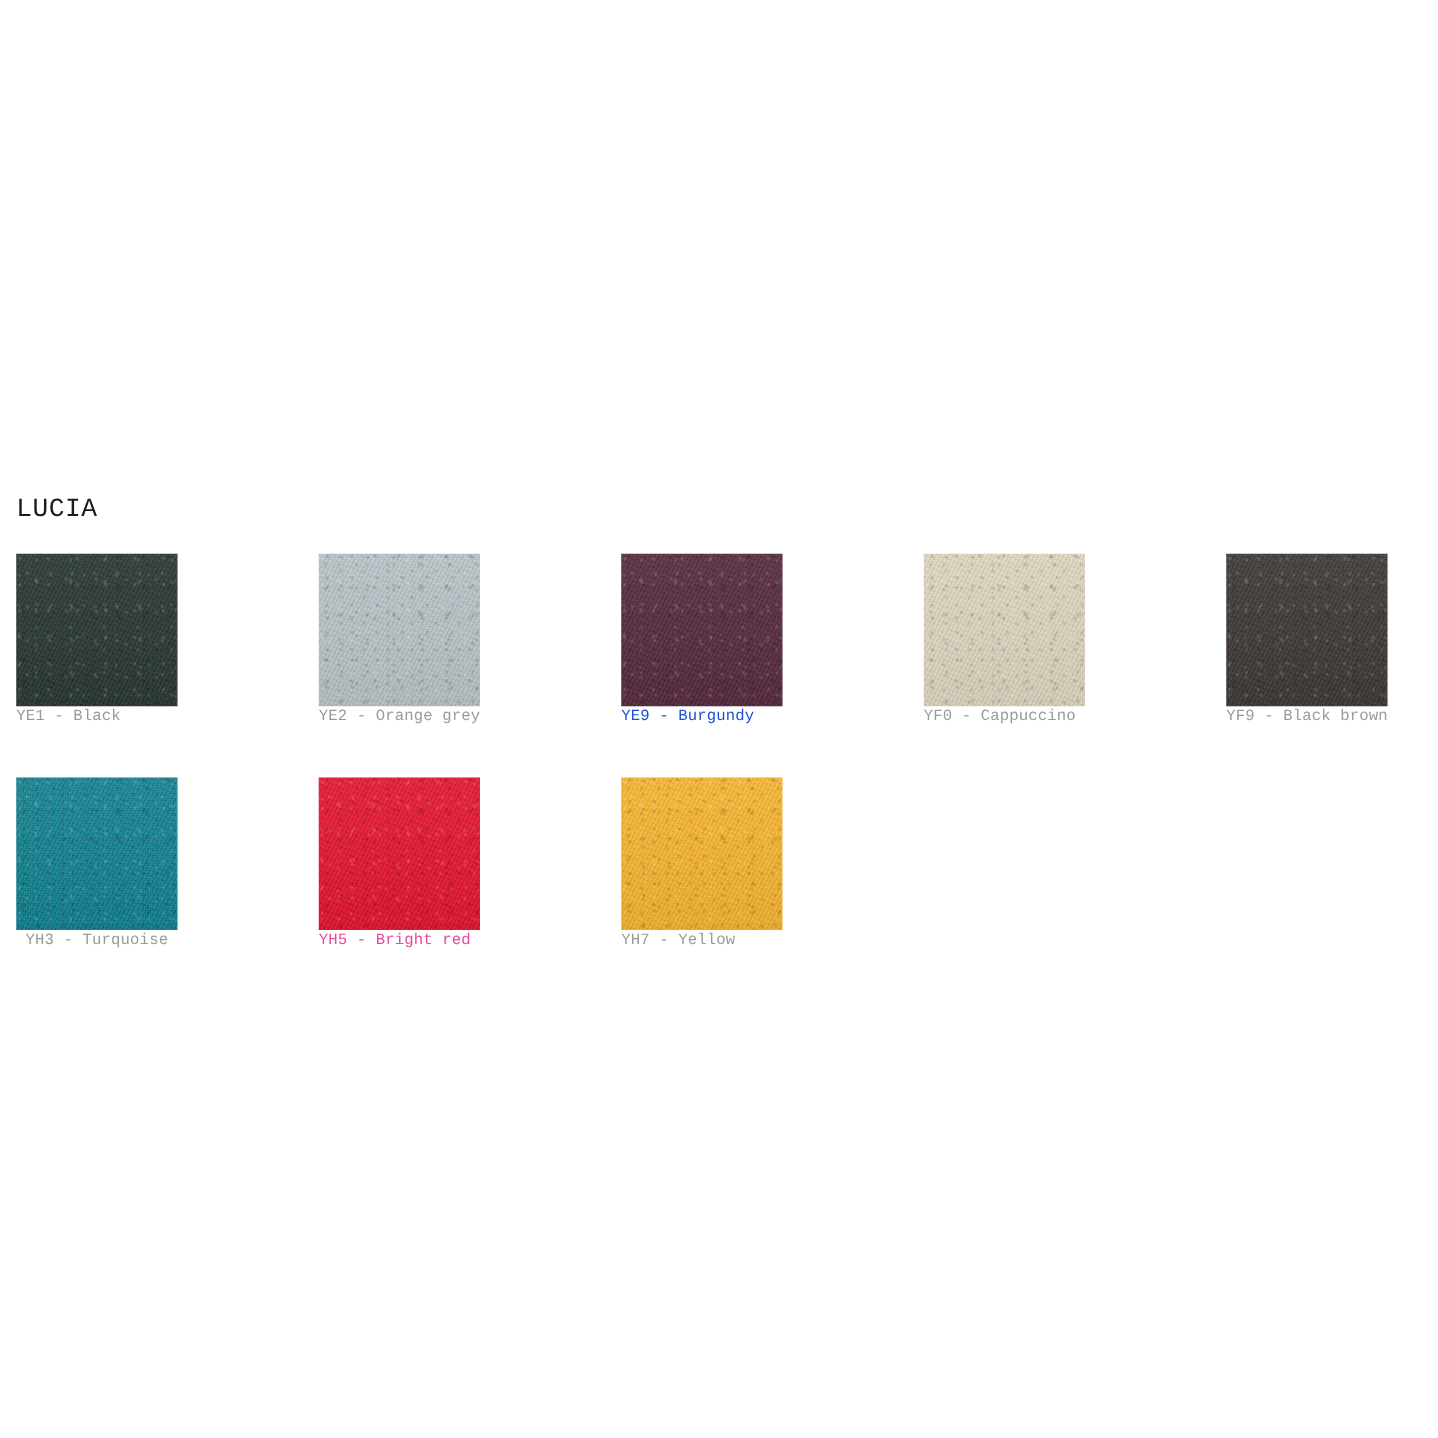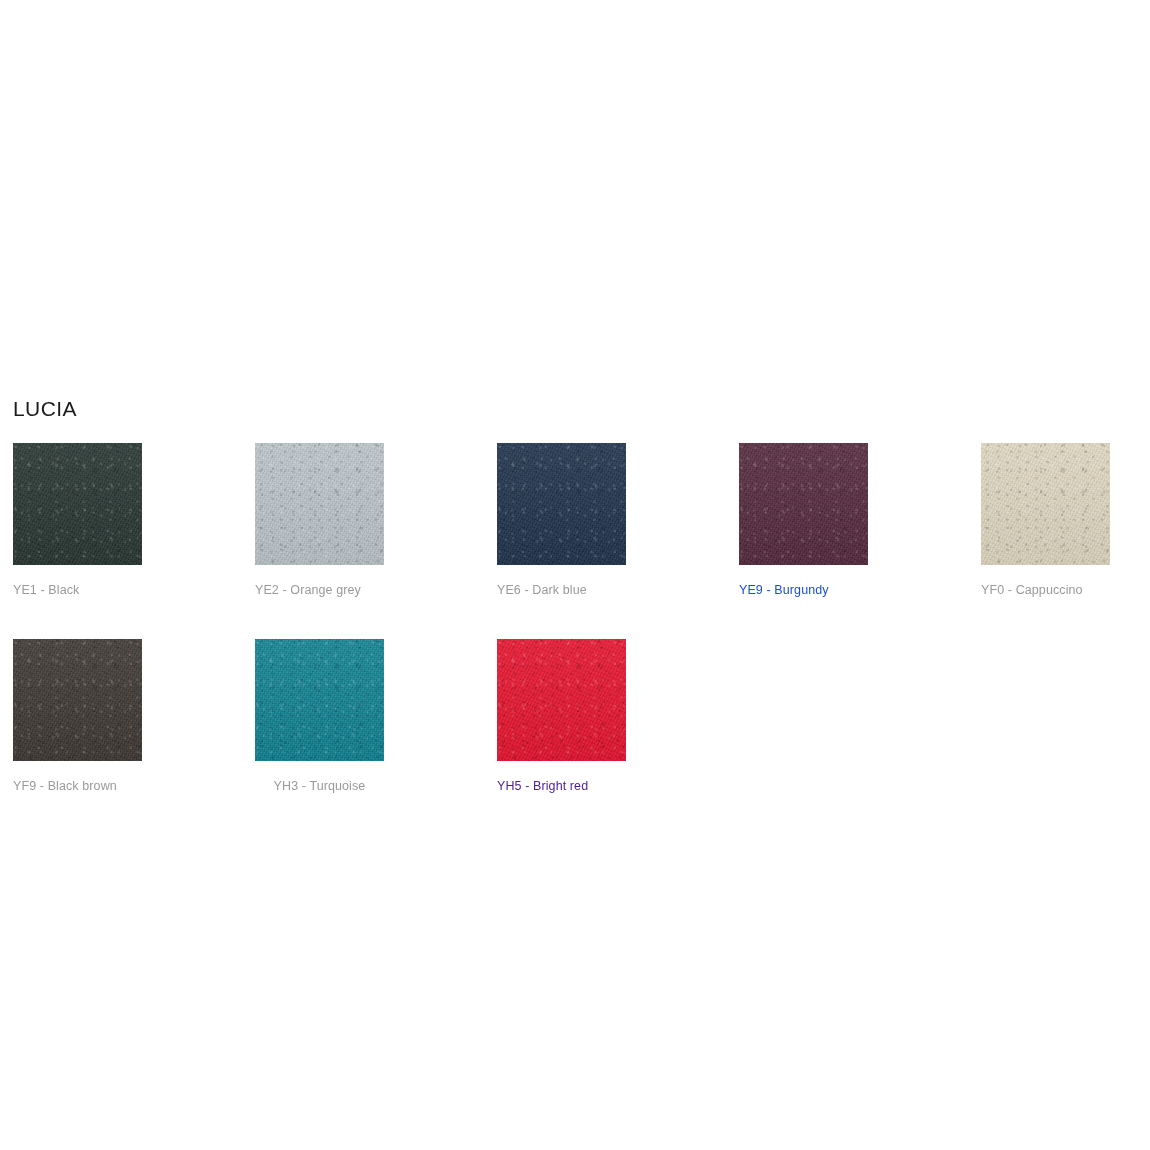--- a/index.html
+++ b/index.html
@@ -14,20 +14,21 @@
     font-family: "Liberation Sans", sans-serif;
     -webkit-font-smoothing: antialiased;
     overflow: hidden;
   }
 
   .page {
     position: relative;
     width: 1150px;
     height: 1018px;
     box-sizing: border-box;
+    font-family: Liberation Mono, monospace;
   }
 
   
   .collection-title {
     position: absolute;
     left: 13px;
     top: 381px;
     font-size: 21px;
     line-height: 28px;
     font-weight: 400;
@@ -109,21 +110,20 @@
         rgba(0,0,0,0.05) 0px, rgba(0,0,0,0.05) 1px,
         rgba(255,255,255,0.045) 1px, rgba(255,255,255,0.045) 4px);
     opacity: 0.75;
   }
   .tex-shade {
     background-image:
       linear-gradient(180deg, rgba(255,255,255,0.05) 0%, rgba(0,0,0,0.045) 100%);
   }
 
   .swatch-label {
-    margin-top: 17px;
     font-size: 12.5px;
     line-height: 16px;
     color: #9a9a9a;
     letter-spacing: 0.1px;
     white-space: nowrap;
   }
 </style>
 </head>
 <body style="background: rgb(255, 255, 255);">
 
@@ -146,29 +146,20 @@
     <div class="swatch-cell">
       <div class="swatch-chip" style="background-color: rgb(184, 194, 198);">
         <span class="tex tex-weave"></span>
         <span class="tex tex-grain"></span>
         <span class="tex tex-fleck"></span>
         <span class="tex tex-shade"></span>
       </div>
       <div class="swatch-label" style="color: rgb(154, 154, 154);">YE2 - Orange grey</div>
     </div>
 
-    <div class="swatch-cell">
-      <div class="swatch-chip" style="background-color: rgb(29, 48, 73);">
-        <span class="tex tex-weave"></span>
-        <span class="tex tex-grain"></span>
-        <span class="tex tex-fleck"></span>
-        <span class="tex tex-shade"></span>
-      </div>
-      <div class="swatch-label" style="color: rgb(154, 154, 154);">YE6 - Dark blue</div>
-    </div>
 
 
     <div class="swatch-cell">
       <div class="swatch-chip" style="background-color: rgb(82, 39, 59);">
         <span class="tex tex-weave"></span>
         <span class="tex tex-grain"></span>
         <span class="tex tex-fleck"></span>
         <span class="tex tex-shade"></span>
       </div>
       <div class="swatch-label" style="color: #1d4ed8;">YE9 - Burgundy</div>
@@ -204,18 +195,27 @@
       <div class="swatch-label" style="color: rgb(154, 154, 154); text-align: center;">YH3 - Turquoise</div>
     </div>
 
     <div class="swatch-cell">
       <div class="swatch-chip" style="background-color: rgb(228, 17, 44);">
         <span class="tex tex-weave"></span>
         <span class="tex tex-grain"></span>
         <span class="tex tex-fleck"></span>
         <span class="tex tex-shade"></span>
       </div>
-      <div class="swatch-label" style="color: #4c1d95;">YH5 - Bright red</div>
-    </div>
-
+      <div class="swatch-label" style="color: #ec4899;">YH5 - Bright red</div>
+    </div>
+
+    <div class="swatch-cell">
+      <div class="swatch-chip" style="background-color: rgb(246, 179, 44);">
+        <span class="tex tex-weave"></span>
+        <span class="tex tex-grain"></span>
+        <span class="tex tex-fleck"></span>
+        <span class="tex tex-shade"></span>
+      </div>
+      <div class="swatch-label" style="color: rgb(154, 154, 154);">YH7 - Yellow</div>
+    </div>
 
   </div>
 </div>
 
 </body></html>

